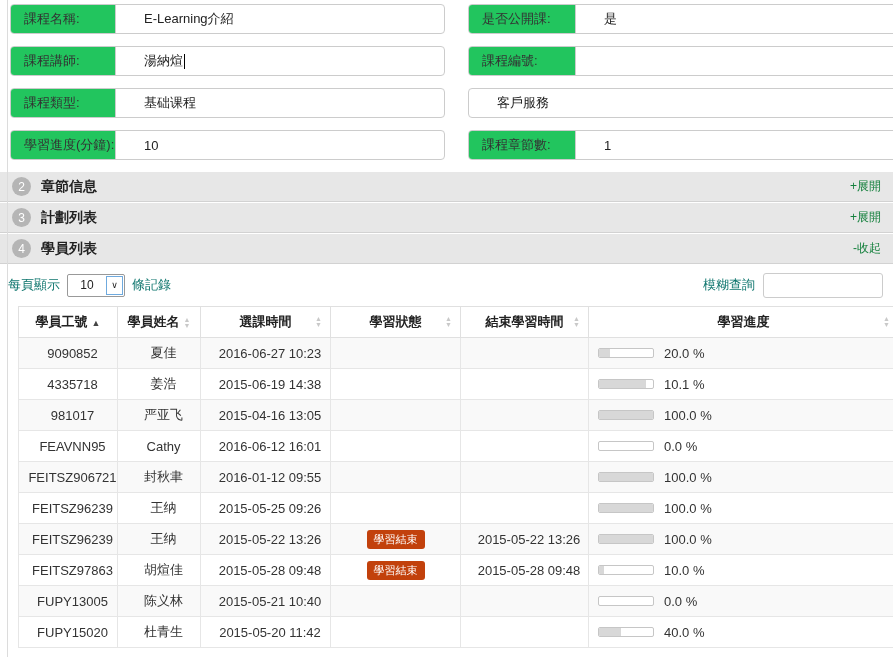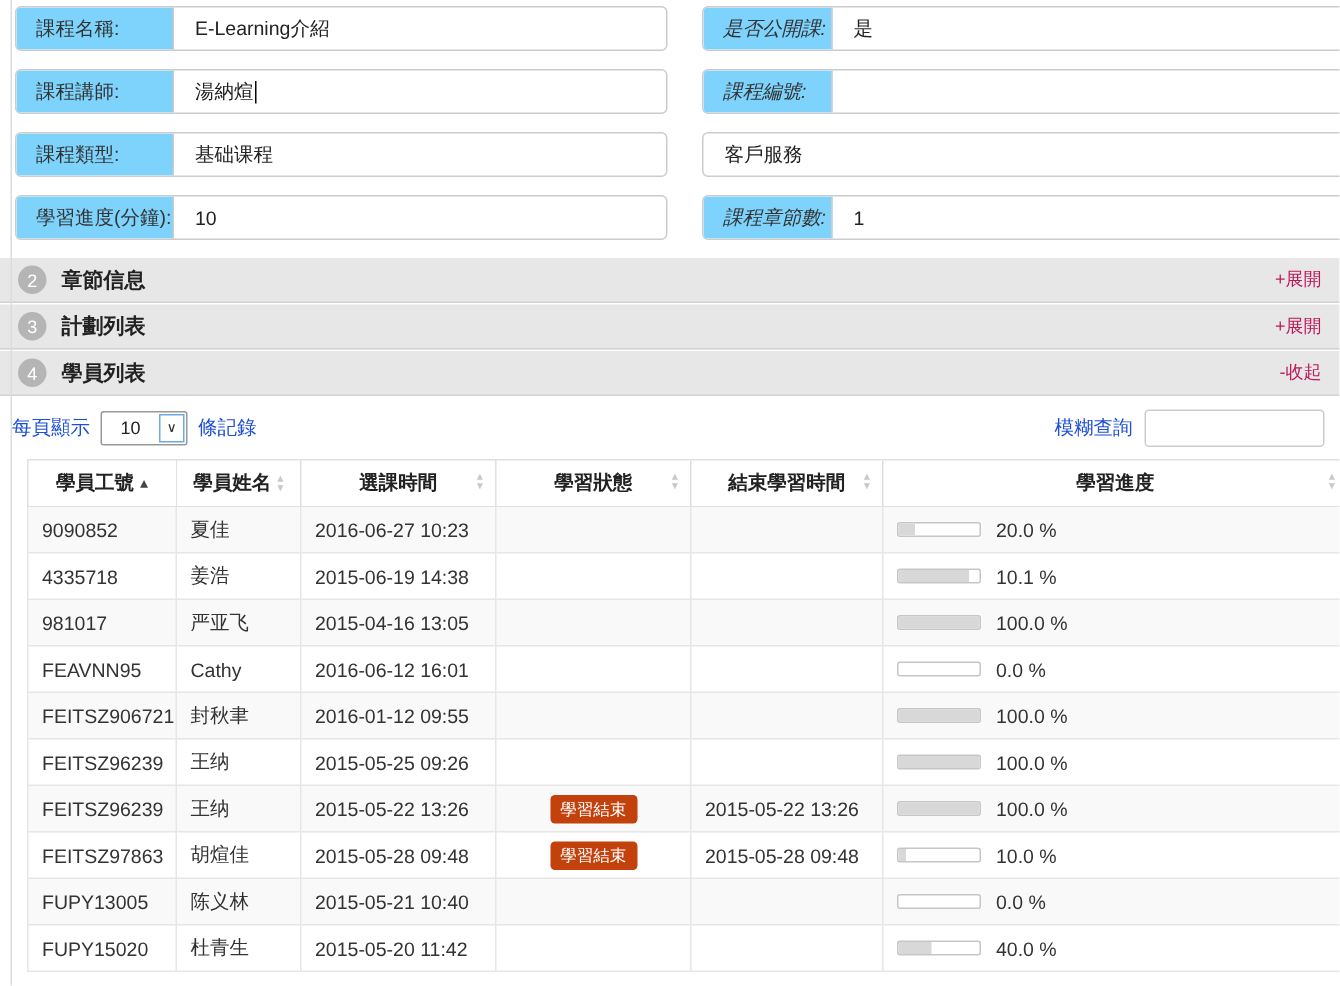--- a/index.html
+++ b/index.html
@@ -7,55 +7,55 @@
     font-family:"Liberation Sans","DejaVu Sans",sans-serif; }
   .page-border { position:absolute; left:7px; top:0; bottom:0; width:1px; background:#dcdcdc; }
 
   
   .form-grid { position:relative; height:172px; }
   .fcol { position:absolute; top:4px; }
   .fcol-left  { left:10px;  width:435px; }
   .fcol-right { left:468px; width:430px; }
   .field { display:flex; height:30px; margin-bottom:12px; border:1px solid #ccc;
            border-radius:4px; background:#fff; overflow:hidden; }
-  .field-label { flex:0 0 auto; width:105px; background:#7dd3fc; border-right:1px solid #ccc;
+  .field-label { flex:0 0 auto; width:105px; background:#22c55e; border-right:1px solid #ccc;
            display:flex; align-items:center; padding-left:13px; font-size:13px; color:#333; }
-  .fcol-right .field-label { width:86px;font-style:italic; }
-  .field-value { display:flex; align-items:center; padding-left:14px; font-size:13px; color:#222; }
+  .fcol-right .field-label { width:107px; }
+  .field-value { display:flex; align-items:center; padding-left:28px; font-size:13px; color:#222; }
   .caret { display:inline-block; width:1px; height:15px; background:#000; margin-left:1px; }
 
   
   .section-bar { height:30px; background:#e7e7e7; border-bottom:1px solid #d2d2d2;
            margin-bottom:1px; display:flex; align-items:center; padding:0 12px; }
   .section-num { flex:0 0 auto; width:19px; height:19px; border-radius:50%; background:#b5b5b5;
            color:#fff; font-size:12px; display:flex; align-items:center; justify-content:center;
            margin-right:10px; }
   .section-title { font-size:14px; font-weight:bold; color:#222; }
-  .section-toggle { margin-left:auto; font-size:12px; color:#be185d; cursor:pointer; }
+  .section-toggle { margin-left:auto; font-size:12px; color:#15803d; cursor:pointer; }
 
   
   .toolbar { display:flex; align-items:center; margin:8px 10px 8px 8px; height:26px; }
-  .tb-label { font-size:13px; color:#1d4ed8; }
+  .tb-label { font-size:13px; color:#0f766e; }
   .select-box { display:flex; align-items:center; width:58px; height:23px; margin:0 7px;
            border:1px solid #999; border-radius:2px; background:#fff; cursor:pointer; }
   .select-value { flex:1; text-align:center; font-size:12px; color:#222; }
   .select-arrow { width:17px; height:19px; margin-right:1px; border:1px solid #6faade;
            display:flex; align-items:center; justify-content:center; font-size:9px; color:#222;
            background:#fff; }
   .search-group { margin-left:auto; display:flex; align-items:center;justify-content:flex-end; }
   .search-input { width:120px; height:25px; margin-left:8px; border:1px solid #ccc;
            border-radius:3px; outline:none; font-size:13px; padding:0 6px;
            font-family:"Liberation Sans","DejaVu Sans",sans-serif; }
 
   
   table.grid { border-collapse:collapse; margin-left:18px; width:880px; table-layout:fixed; }
   .grid th { position:relative; height:31px; font-size:13px; font-weight:bold; color:#222;
-           text-align:center; border:1px solid #e0e0e0; background:#fff; cursor:pointer;font-family:Liberation Mono, monospace; }
+           text-align:center; border:1px solid #e0e0e0; background:#fff; cursor:pointer; }
   .grid td { height:31px; font-size:13px; color:#333; border:1px solid #e6e6e6;
-           padding-left:9px; background:transparent; }
+           padding-left:9px; background:transparent;text-align:center; }
   .grid tbody tr:nth-child(odd)  { background:#f9f9f9; }
   .grid tbody tr:nth-child(even) { background:#ffffff; }
   .sort-both { display:inline-flex; flex-direction:column; color:#c9c9c9; font-size:7px;
            line-height:6px; vertical-align:middle; margin-left:4px; }
   .sort-asc  { color:#444; font-size:9px; margin-left:4px; vertical-align:middle; }
   .sort-right { position:absolute; right:8px; top:50%; transform:translateY(-50%); margin-left:0; }
   .cell-status { text-align:center; padding-left:0 !important; }
   .badge { display:inline-block; background:#c2410c; color:#fff; font-size:11px;
            padding:2px 7px; border-radius:3px; }
   .pwrap { display:flex; align-items:center; }

